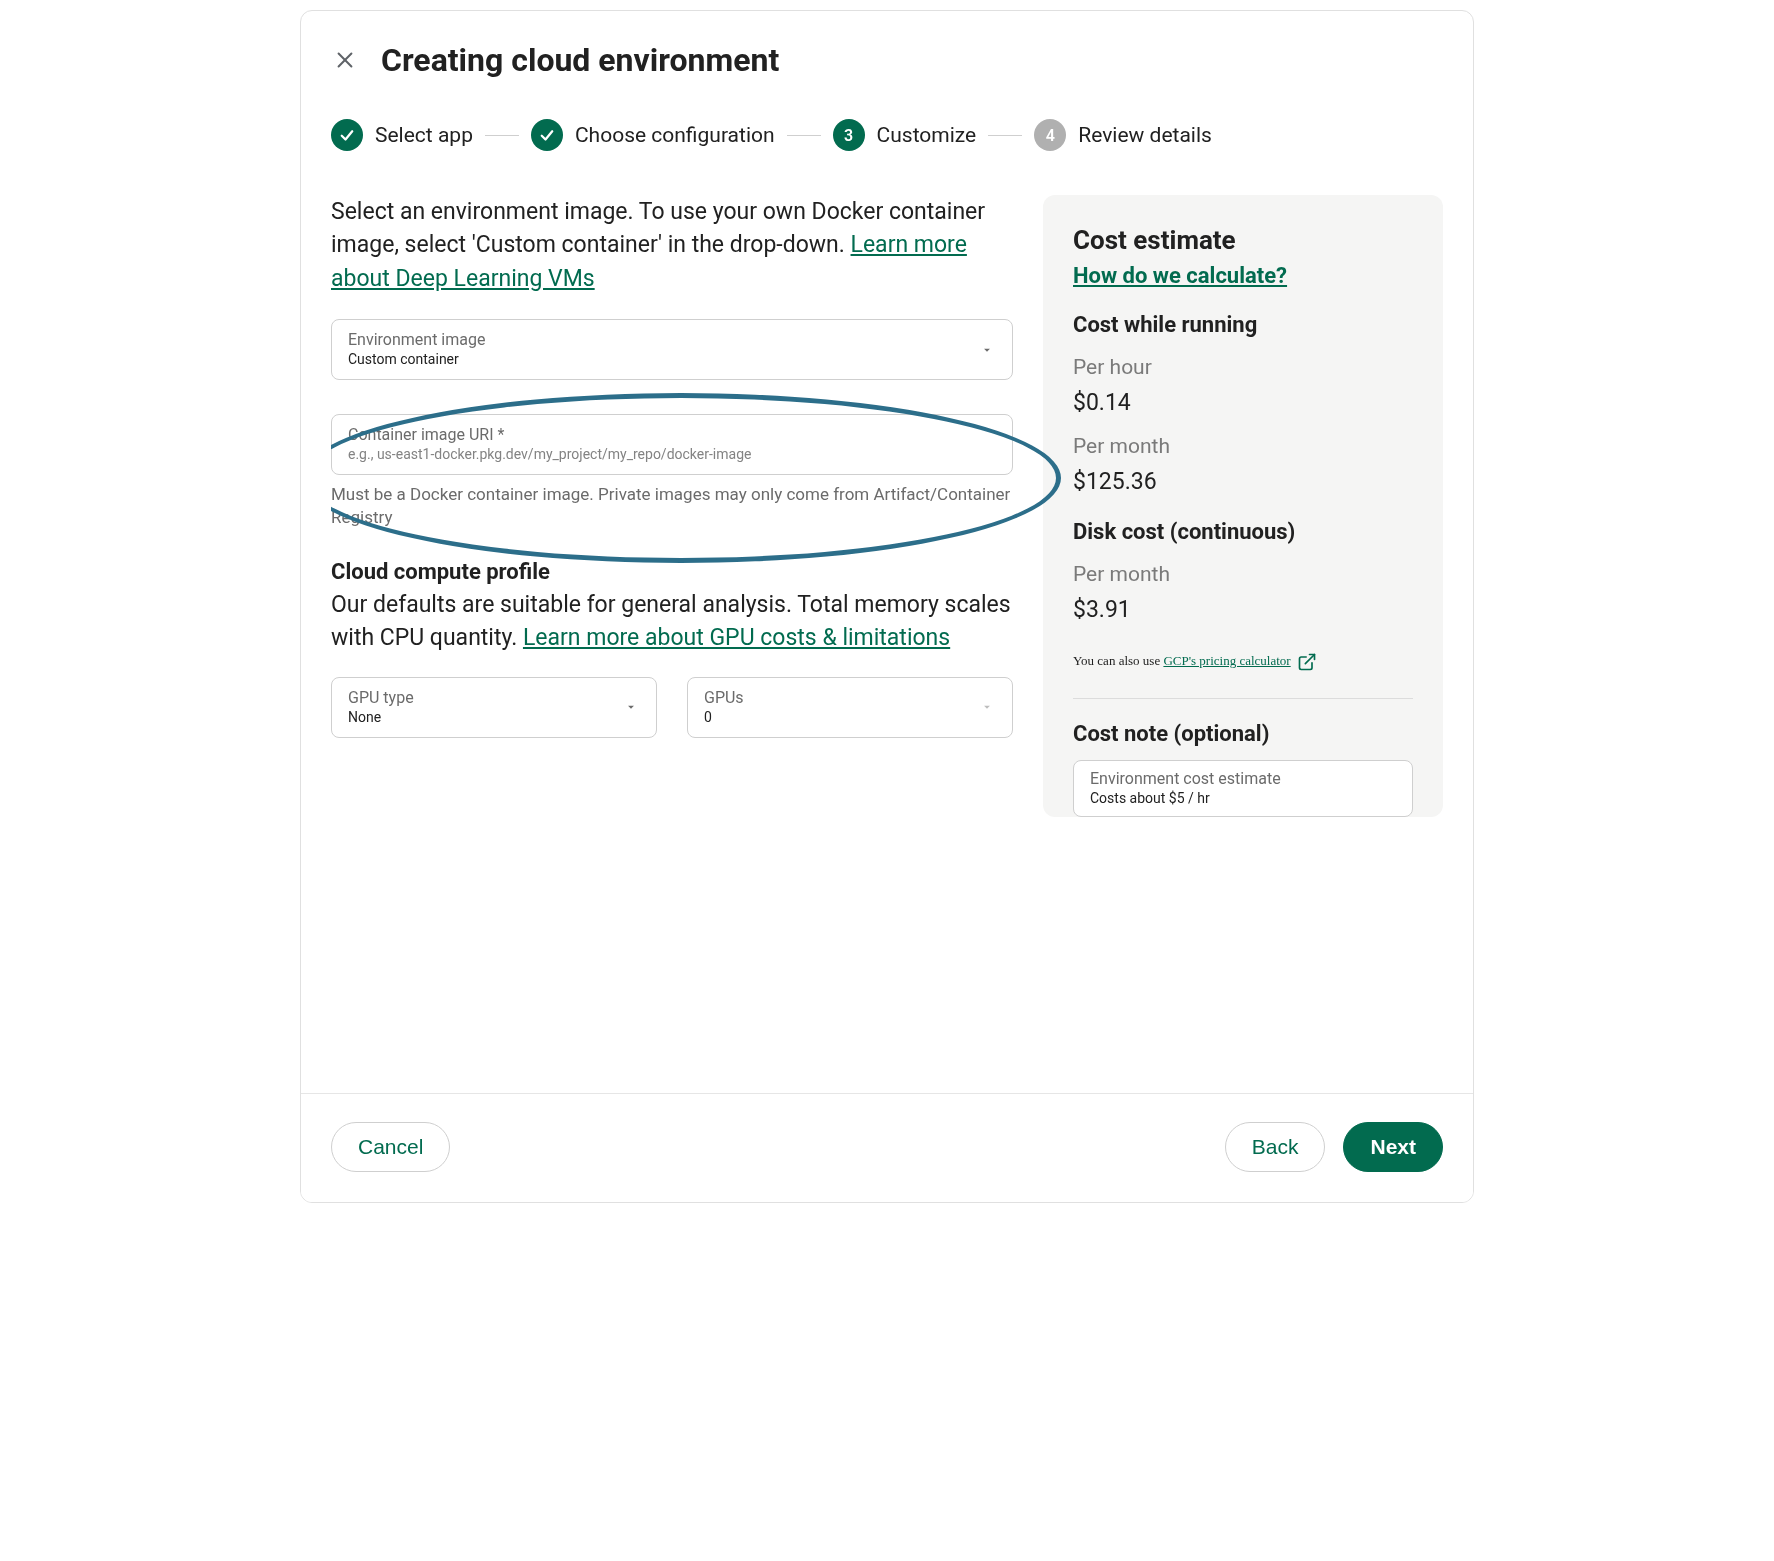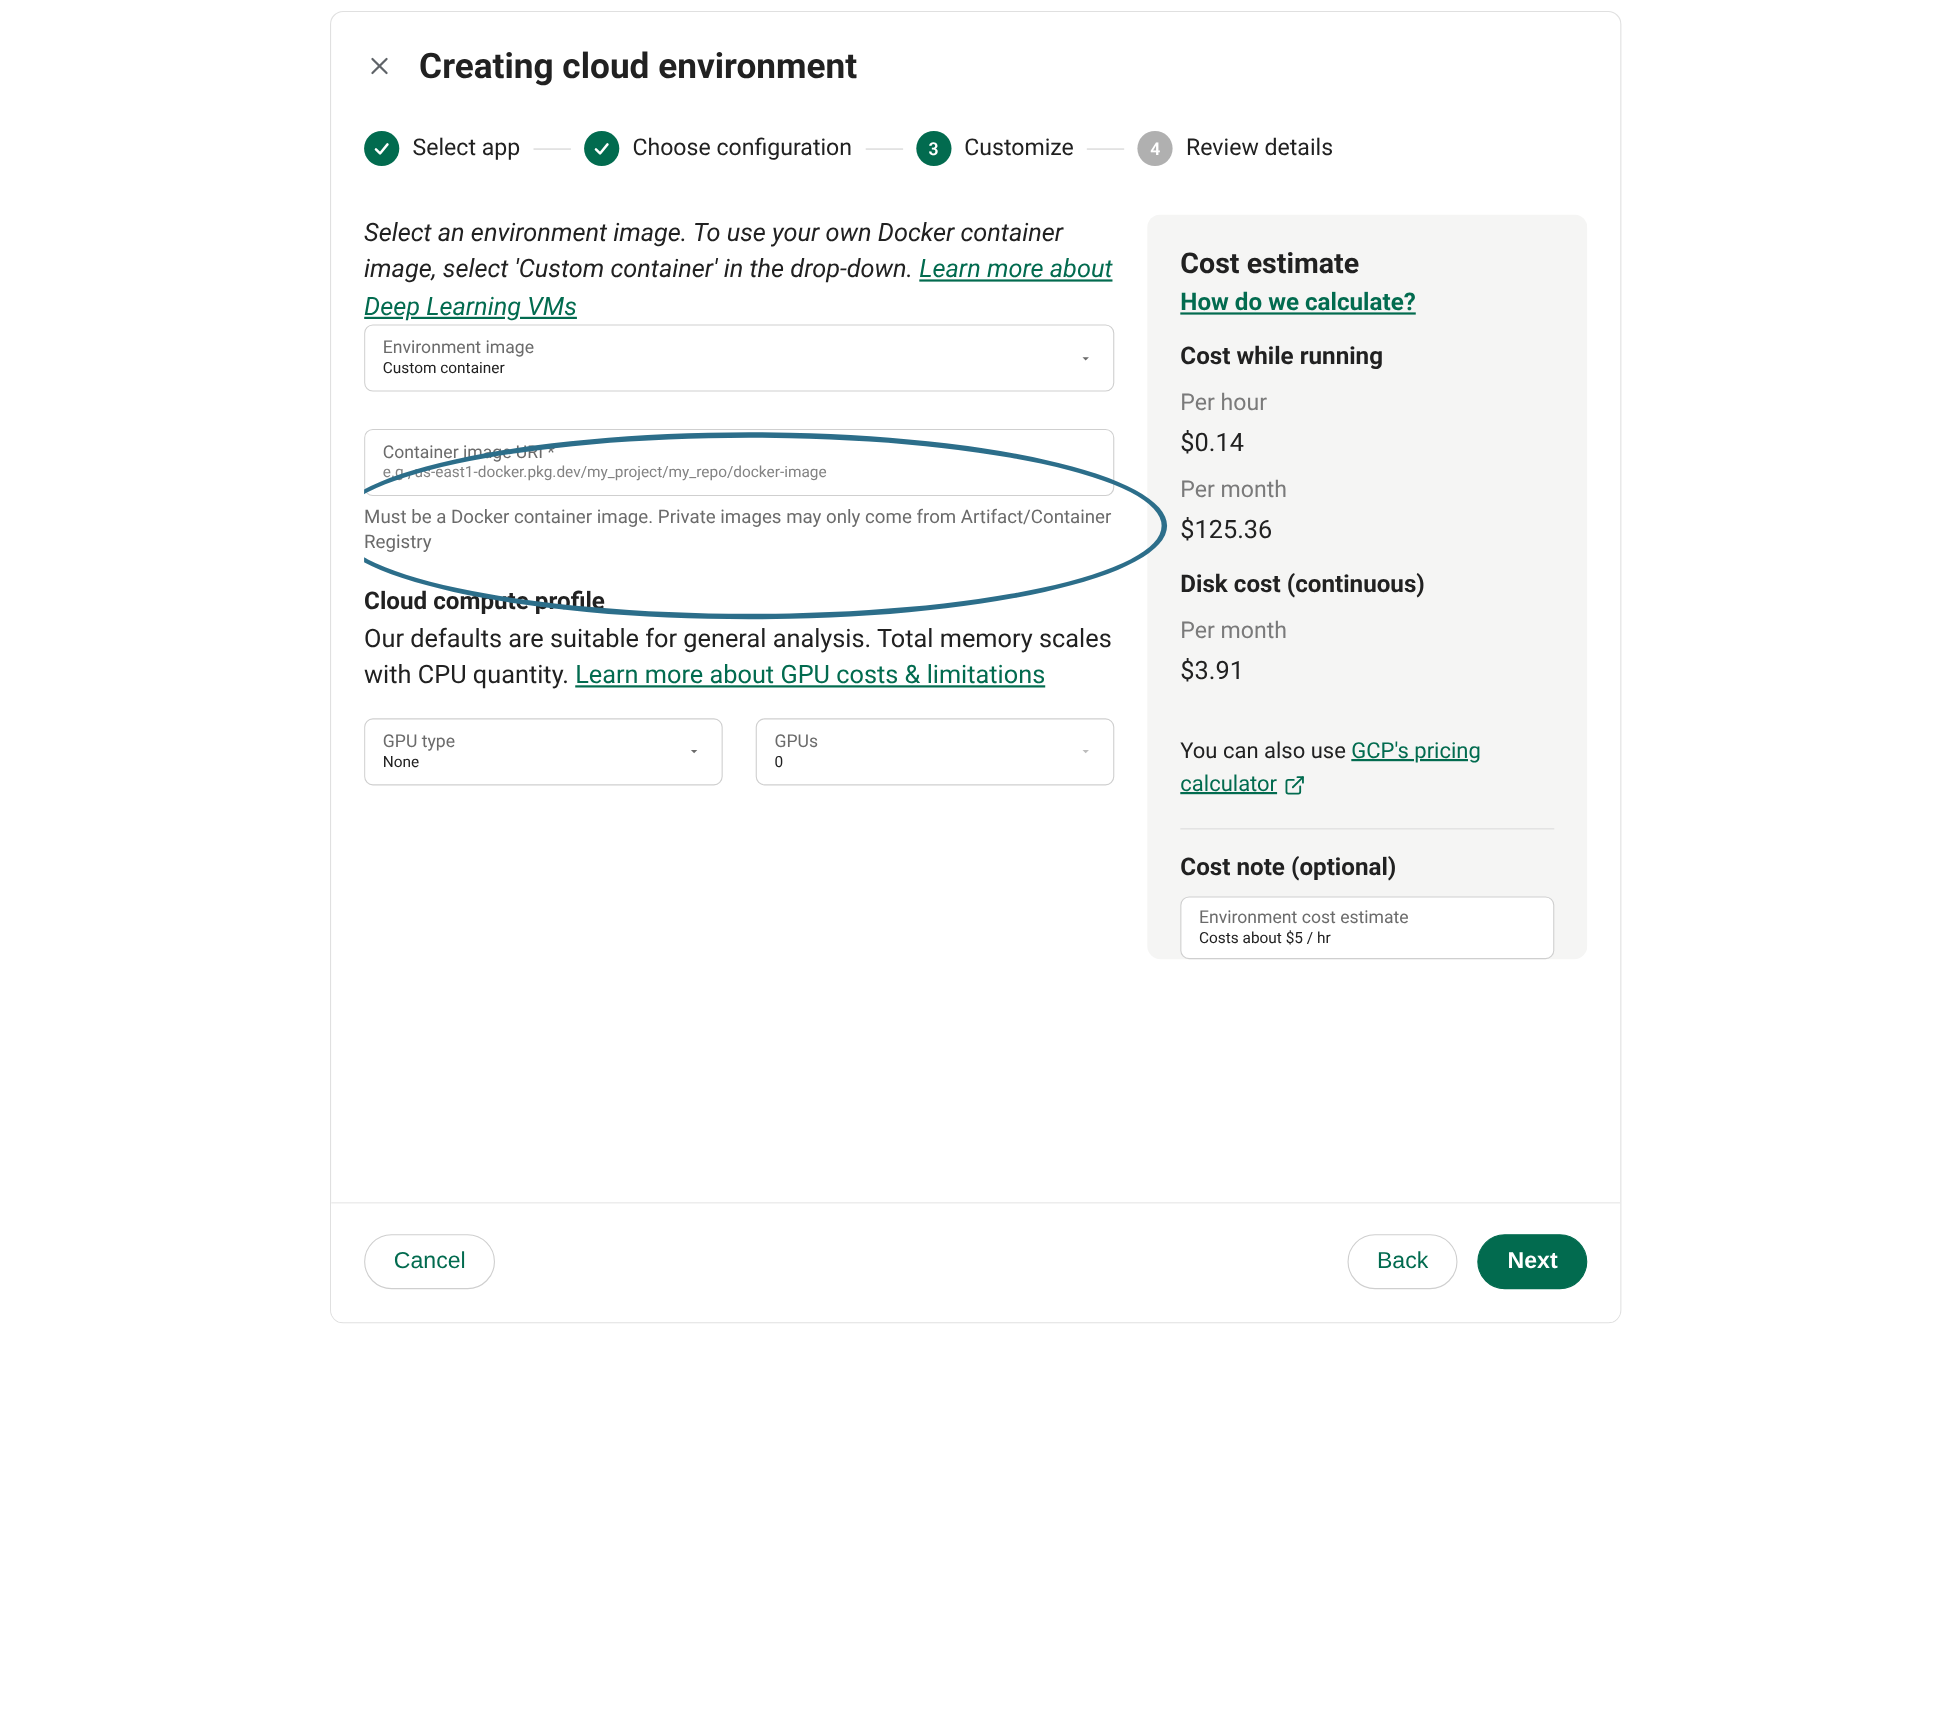--- a/index.html
+++ b/index.html
@@ -66,21 +66,21 @@
     gap: 30px;
     align-items: flex-start;
   }
   .left-col {
     flex: 1;
     min-width: 0;
   }
   .intro {
     font-size: 23px;
     line-height: 1.45;
-    font-style: italic;
+    margin-bottom: 24px;
   }
   a.link {
     color: #026b4f;
     text-decoration: underline;
     cursor: pointer;
   }
   .field {
     border: 1px solid #cfcfcf;
     border-radius: 8px;
     padding: 10px 16px 12px 16px;
@@ -168,23 +168,24 @@
   .rp-sub {
     font-size: 21px;
     color: #7a7a7a;
     margin-top: 18px;
   }
   .rp-val {
     font-size: 23px;
     margin-top: 10px;
   }
   .rp-note {
-    font-size: 20px;
-    margin-top: 44px;
+    font-size: 13px;
+    margin-top: 28px;
     line-height: 1.5;
+    font-family: Liberation Serif, serif;
   }
   .ext-icon {
     display: inline-flex;
     vertical-align: middle;
     margin-left: 6px;
     color: #026b4f;
   }
   .rp-divider {
     border: none;
     border-top: 1px solid #dcdcdc;

